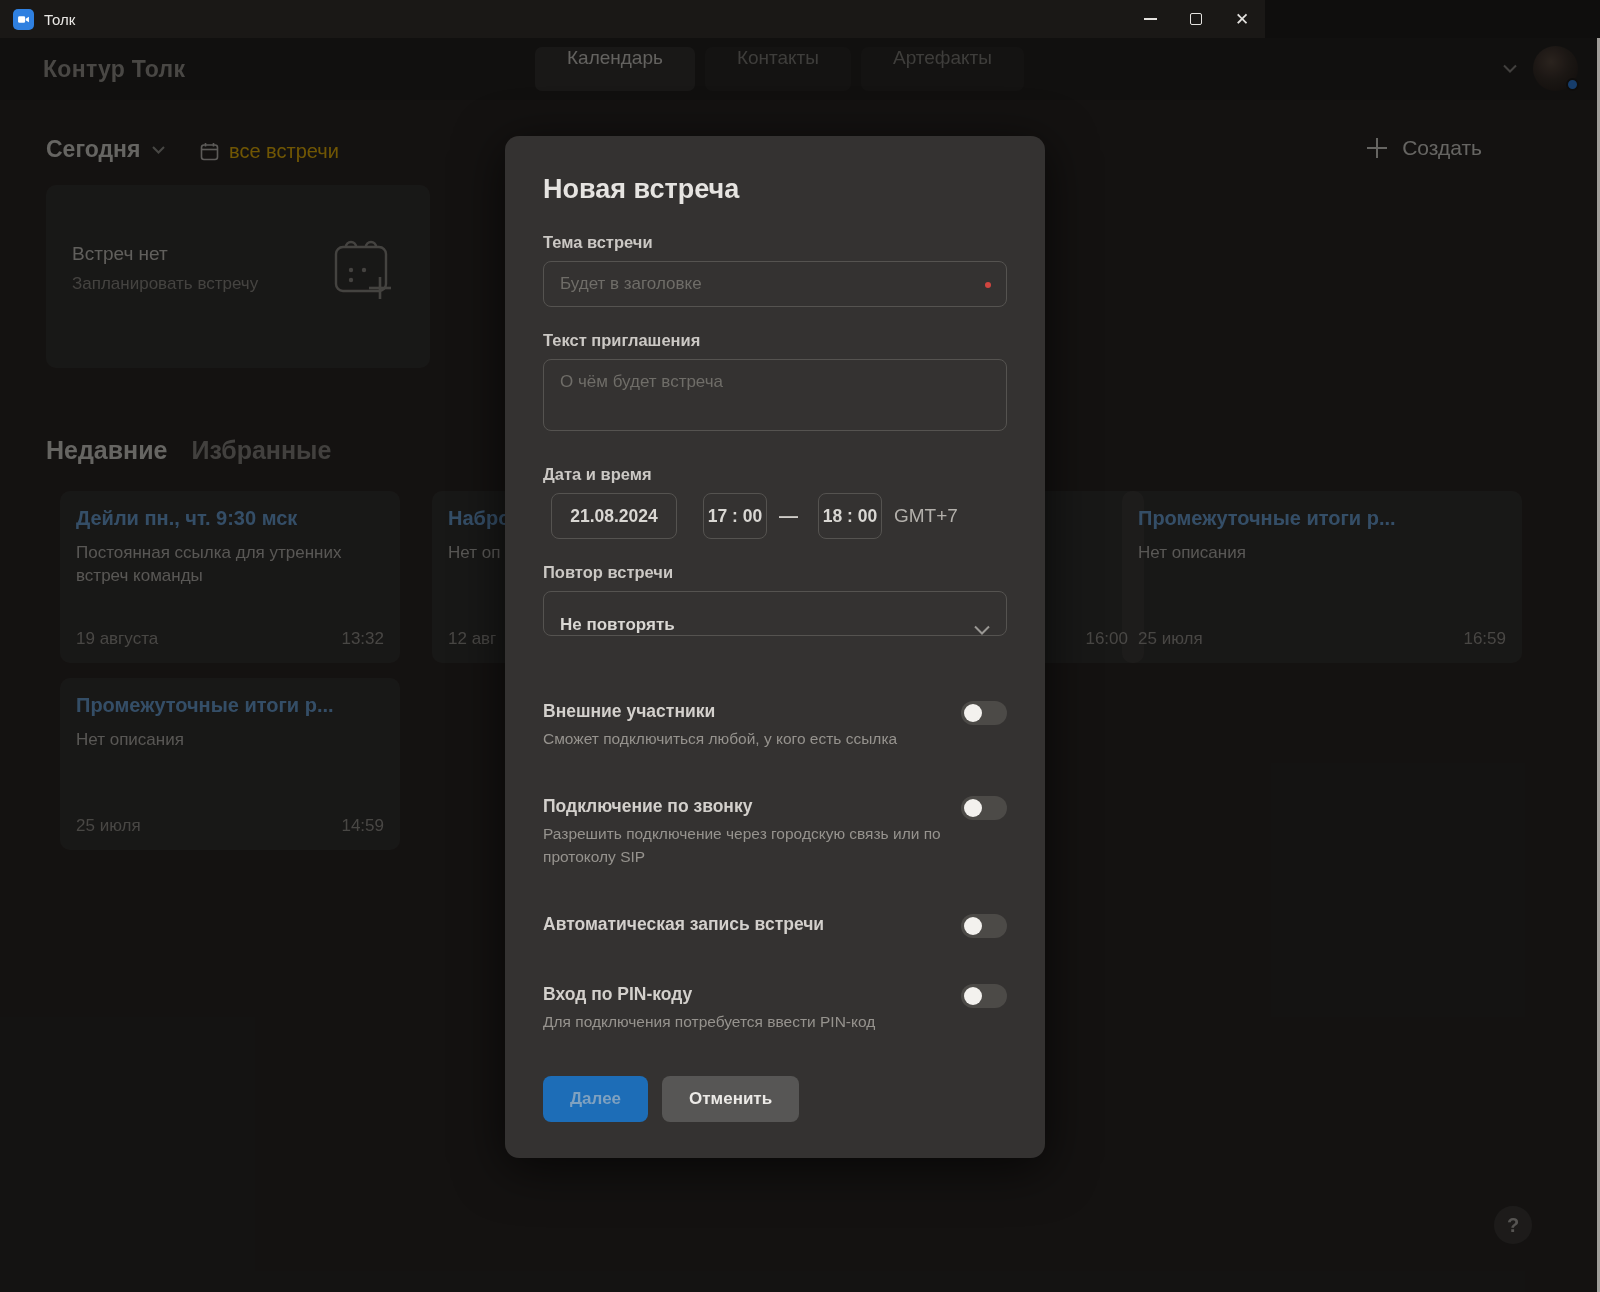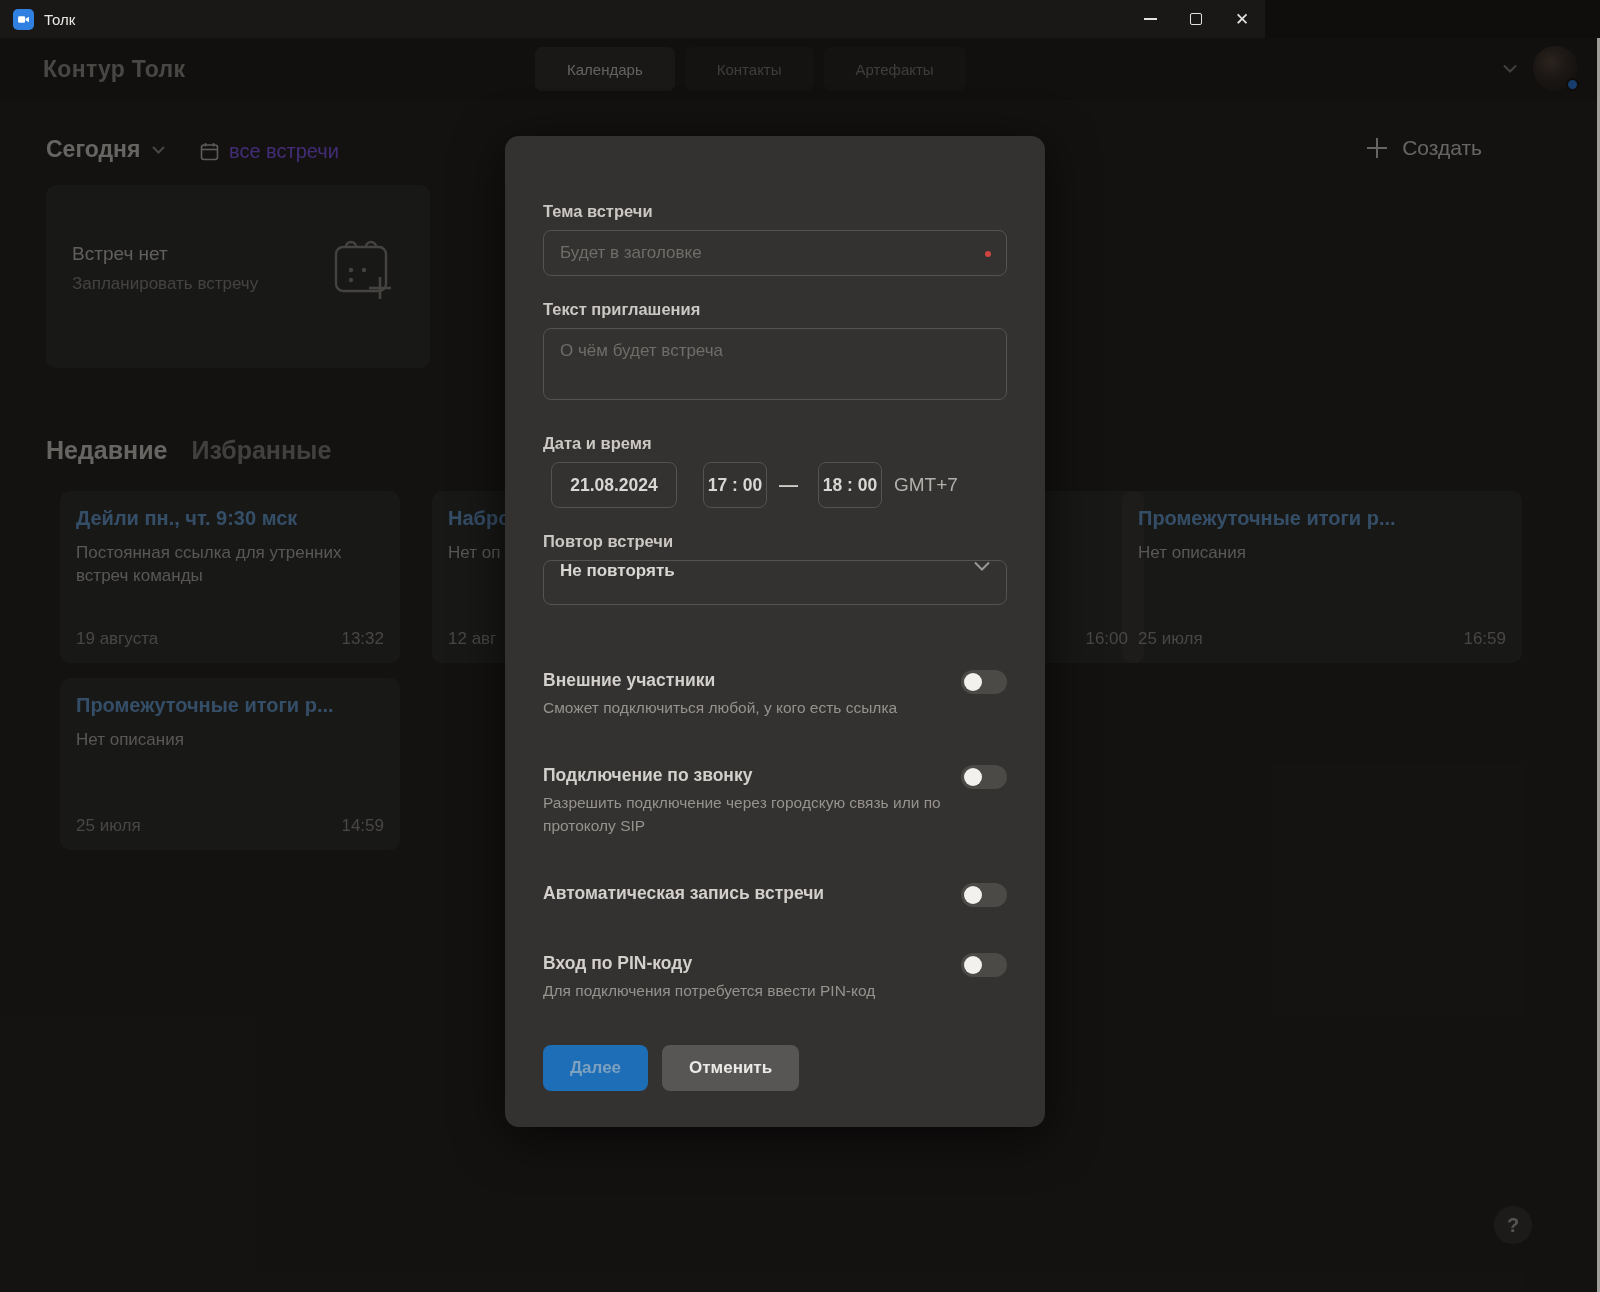--- a/index.html
+++ b/index.html
@@ -17,34 +17,34 @@
   .min-glyph { width:13px; height:2px; background:#e4e2df; }
   .max-glyph { width:12px; height:12px; border:1.7px solid #e4e2df; border-radius:2px; }
   .close-glyph { font-size:17px; line-height:1; color:#e4e2df; }
 
   
   .app { position:absolute; top:38px; left:0; width:1600px; height:1254px; background:#2a2725; }
   .app-header { position:absolute; top:0; left:0; width:100%; height:62px; background:rgba(0,0,0,0.10);
     display:flex; align-items:center; }
   .brand { color:#98958f; font-size:23px; font-weight:600; letter-spacing:.3px; margin-left:43px; }
   .main-tabs { position:absolute; left:535px; top:9px; display:flex; gap:10px; }
-  .main-tab { height:44px; padding:0 32px; display:flex; align-items:center; border-radius:7px;
-    font-size:15px; color:#82807b; background:rgba(255,255,255,0.025); }
+  .main-tab { height:44px; padding:0 32px; display:flex; align-items:flex-start; border-radius:7px;
+    font-size:19px; color:#82807b; background:rgba(255,255,255,0.025); }
   .main-tab.selected { background:rgba(255,255,255,0.075); color:#cfccc7; }
   .account { position:absolute; right:22px; top:8px; display:flex; align-items:center; gap:16px; }
   .avatar { width:45px; height:45px; border-radius:50%; position:relative;
     background:radial-gradient(circle at 40% 35%, #5a4a40 0%, #3a302a 45%, #201b18 100%); }
   .avatar-badge { position:absolute; right:-1px; bottom:0; width:13px; height:13px; border-radius:50%;
     background:#2f80e0; border:2px solid #1f1c1a; }
 
   .toolbar { position:absolute; top:92px; left:0; width:100%; height:48px; }
   .period-btn { position:absolute; left:46px; top:6px; display:flex; align-items:center; gap:12px;
     color:#d6d3ce; font-size:23px; font-weight:600; }
   .all-meetings-btn { position:absolute; left:200px; top:10px; display:flex; align-items:center; gap:10px;
-    color:#8b5cf6; font-size:20px; }
+    color:#eab308; font-size:20px; }
   .create-btn { position:absolute; right:118px; top:6px; display:flex; align-items:center; gap:14px;
     color:#d6d3ce; font-size:21px; }
 
   .empty-card { position:absolute; left:46px; top:147px; width:384px; height:183px; border-radius:10px;
     background:rgba(255,255,255,0.05); }
   .empty-title { position:absolute; left:26px; top:58px; font-size:19px; color:#c9c6c1; }
   .empty-sub { position:absolute; left:26px; top:89px; font-size:17px; color:#8f8c87; }
   .empty-ill { position:absolute; right:32px; top:52px; }
 
   .section-tabs { position:absolute; top:398px; left:46px; display:flex; gap:24px; }
@@ -83,21 +83,21 @@
 
   .dt-row { display:flex; align-items:center; }
   .dt-box { height:46px; border:1px solid #555350; border-radius:8px; display:flex; align-items:center;
     justify-content:center; color:#d9d7d3; font-size:17.5px; font-weight:600;margin-left:8px; }
   .date-box { width:126px; }
   .time-box { width:64px; }
   .dt-gap { width:18px; }
   .dt-dash { color:#cfccc8; font-size:19px; margin:0 12px; font-weight:600; }
   .tz { color:#b3b0ab; font-size:19px; margin-left:12px; }
 
-  .select { height:45px; border:1px solid #555350; border-radius:8px; display:flex; align-items:flex-start;
+  .select { height:45px; border:1px solid #555350; border-radius:8px; display:flex; align-items:flex-end;
     padding:0 16px; color:#d9d7d3; font-size:17px; font-weight:600; }
   .select .chev { margin-left:auto; }
 
   .toggles { margin-top:46px; display:flex; flex-direction:column; gap:27px; }
   .toggle-row { display:flex;margin-top:19px; }
   .toggle-texts { width:400px; }
   .toggle-label { color:#d3d0cc; font-size:17.5px; font-weight:700; }
   .toggle-desc { margin-top:6px; color:#96938e; font-size:15.5px; line-height:1.45; }
   .switch { margin-left:auto; width:46px; height:24px; border-radius:12px; background:#4c4a47; position:relative; flex:none; }
   .switch .knob { position:absolute; left:3px; top:3px; width:18px; height:18px; border-radius:50%; background:#f3f1ee; }
@@ -248,20 +248,21 @@
   <div class="help-btn">
       <span>?</span>
     </div>
 
   <div class="dim"></div>
 </div>
 
 <div class="scrollbar"></div>
 
 <div class="modal">
+  <div class="modal-title">Новая встреча</div>
 
   <div class="field-label mt-28">Тема встречи</div>
   <div class="input-wrap">
     <input class="text-input" type="text" placeholder="Будет в заголовке" style="">
     <span class="req-dot"></span>
   </div>
 
   <div class="field-label mt-24">Текст приглашения</div>
   <textarea class="text-area" placeholder="О чём будет встреча" style=""></textarea>
 

